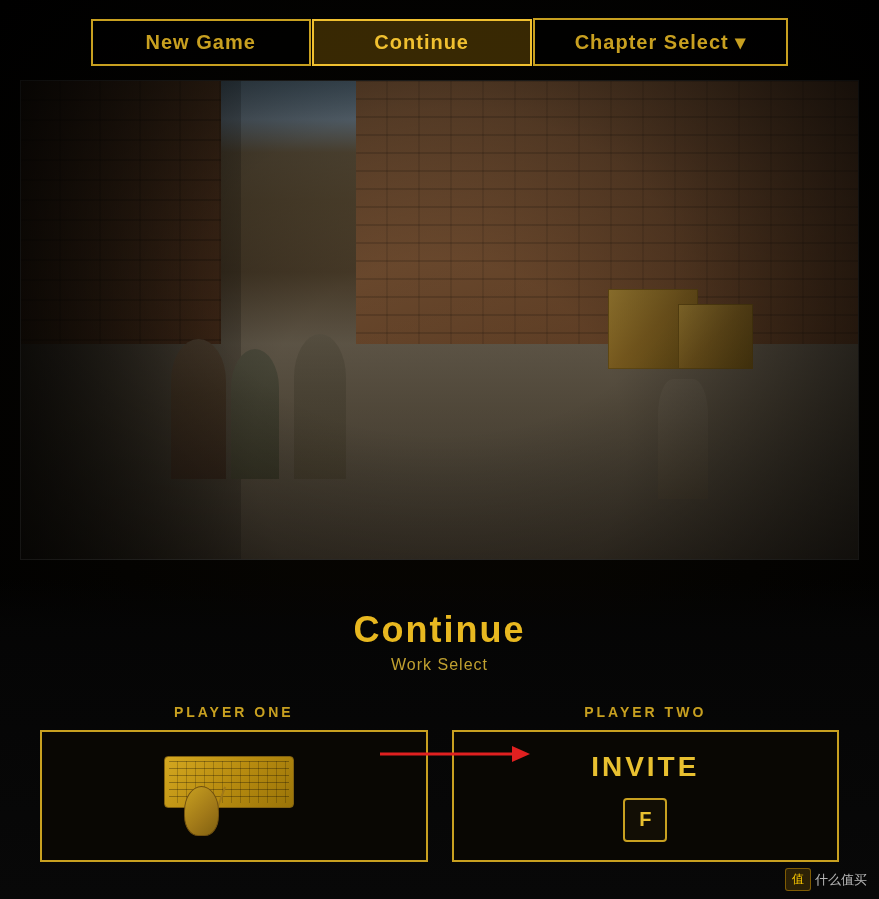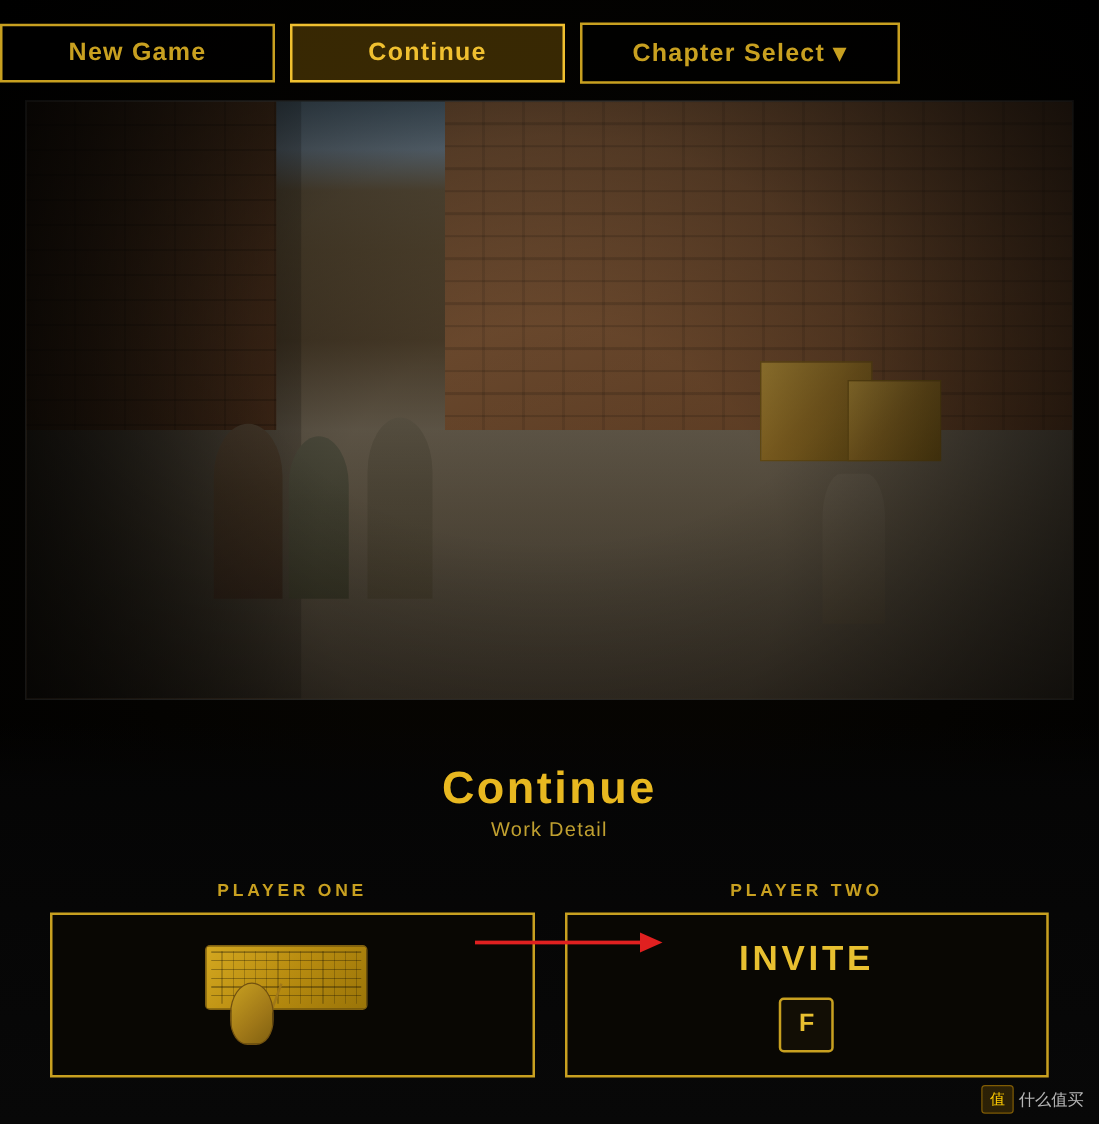--- a/index.html
+++ b/index.html
@@ -23,22 +23,23 @@
     }
 
     
     .nav-bar {
       position: absolute;
       top: 0;
       left: 0;
       right: 0;
       z-index: 10;
       display: flex;
-      align-items: center;
-      gap: 12px;
+      justify-content: center;
+      align-items: center;
+      gap: 1px;
       padding: 18px 0 0 0;
     }
 
     .nav-btn {
       padding: 10px 40px;
       border: 2px solid #c8a020;
       background: rgba(0,0,0,0.5);
       color: #c8a020;
       font-size: 20px;
       font-weight: bold;
@@ -492,21 +493,21 @@
 </div>
 
 <div class="nav-bar">
   <button class="nav-btn">New Game</button>
   <button class="nav-btn active">Continue</button>
   <button class="nav-btn">Chapter Select ▾</button>
 </div>
 
 <div class="bottom-section">
   <div class="continue-title">Continue</div>
-  <div class="subtitle">Work Detail</div>
+  <div class="subtitle">Work Select</div>
 
   <div class="players-row">
 
     <div class="player-section">
       <div class="player-label">PLAYER ONE</div>
       <div class="player-box">
         <div class="keyboard-icon">
           <div class="keyboard-body"></div>
           <div class="mouse-cord"></div>
           <div class="mouse-body"></div>

